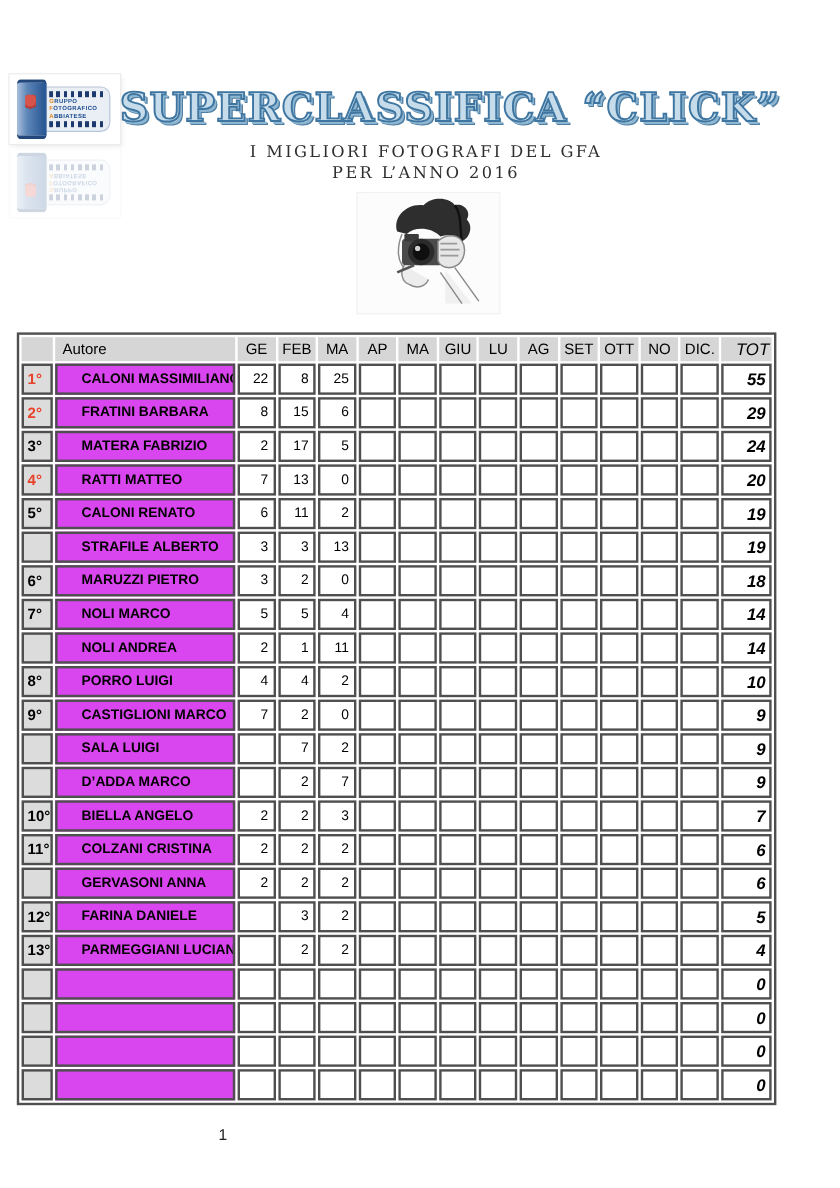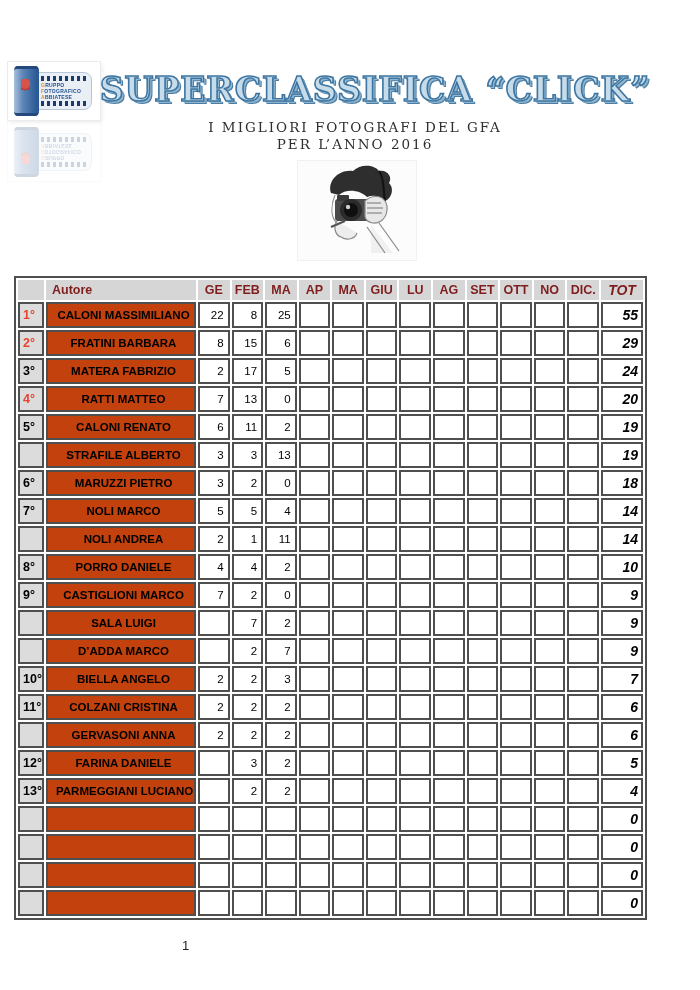--- a/index.html
+++ b/index.html
@@ -53,32 +53,32 @@
   .illustration { width:118px; margin:8px auto 0; transform:translateX(7px);
     background:#fcfcfc; box-shadow:0 0 0 1px #f1f1f1; }
 
   
   table.rank-table {
     margin:16px 0 0 14px; width:633px; table-layout:fixed;
     border-collapse:separate; border-spacing:2px;
     background:#fff; border:2px solid #4f4f4f;
   }
   .rank-table th {
-    background:#d6d6d6; border:none; font-size:12.5px; font-weight:bold;
-    color:#7f1d1d; height:18px; padding:1px 2px; text-align:center; overflow:hidden;
+    background:#d6d6d6; border:none; font-size:12.5px; font-weight:normal;
+    color:#000000; height:18px; padding:1px 2px; text-align:center; overflow:hidden;
   }
   .rank-table th.h-author { text-align:left; padding-left:6px; }
-  .rank-table th.h-tot { font-style:italic; font-size:14px; text-align:center; }
+  .rank-table th.h-tot { font-style:italic; font-size:14px; text-align:right; }
   .rank-table td {
     border:2px solid #4f4f4f; height:22px; padding:0 3px;
     font-size:11.5px; color:#000; background:#fff; overflow:hidden; white-space:nowrap;
   }
   .rank-table td.c-rank { background:#dcdcdc; font-weight:bold; font-size:12.5px; text-align:left; }
   .rank-table td.c-rank.red { color:#e8432c; }
-  .rank-table td.c-author { background:#c2410c; font-weight:bold; text-align:center; padding-left:8px; }
+  .rank-table td.c-author { background:#d946ef; font-weight:bold; text-align:left; padding-left:20px; }
   .rank-table td.c-val { text-align:right; padding-right:4px; }
   .rank-table td.c-tot { text-align:right; padding-right:3px;
     font-weight:bold; font-style:italic; font-size:14px; }
 
   .page-number { position:absolute; left:182px; top:938px; font-size:13px; color:#222; }
 </style>
 </head>
 <body>
 
 <div class="page">
@@ -326,21 +326,21 @@
           <td class="c-val"></td>
           <td class="c-val"></td>
           <td class="c-val"></td>
           <td class="c-val"></td>
           <td class="c-val"></td>
           <td class="c-val"></td>
           <td class="c-tot">14</td>
         </tr>
         <tr>
           <td class="c-rank">8°</td>
-          <td class="c-author">PORRO DANIELE</td>
+          <td class="c-author">PORRO LUIGI</td>
           <td class="c-val">4</td>
           <td class="c-val">4</td>
           <td class="c-val">2</td>
           <td class="c-val"></td>
           <td class="c-val"></td>
           <td class="c-val"></td>
           <td class="c-val"></td>
           <td class="c-val"></td>
           <td class="c-val"></td>
           <td class="c-val"></td>

